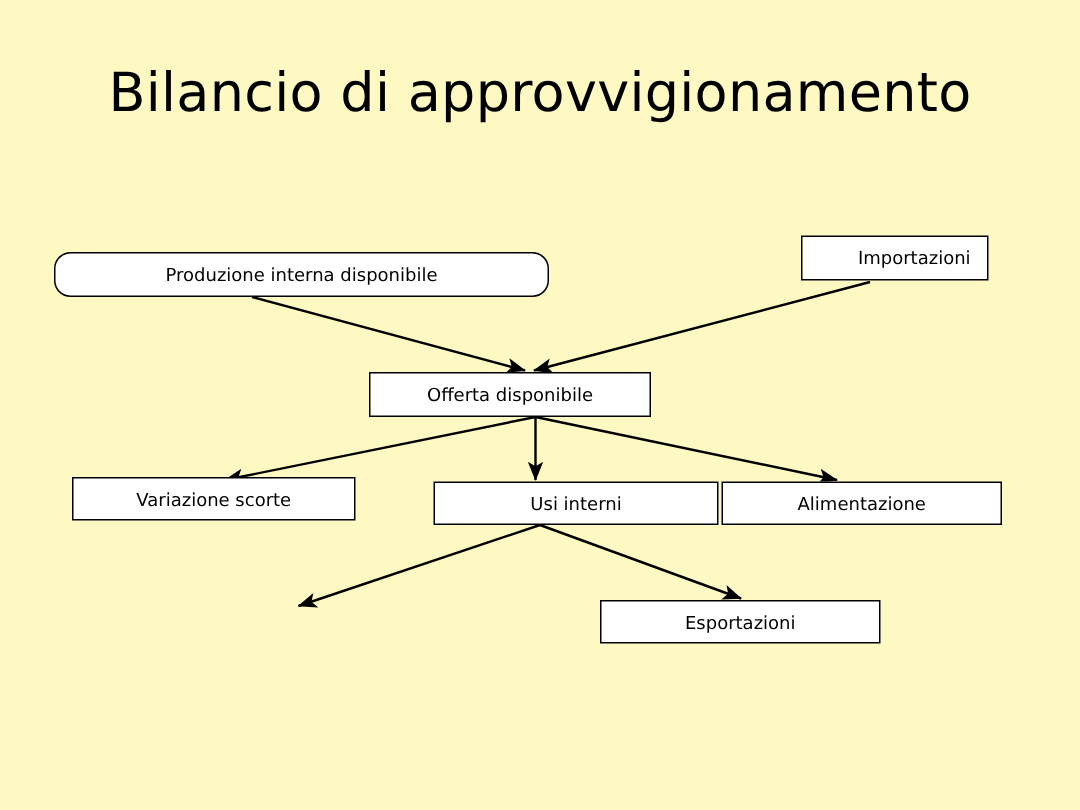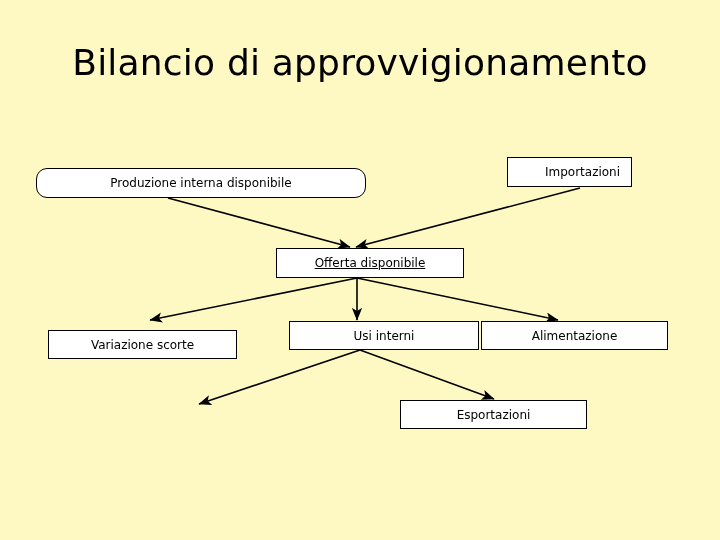--- a/index.html
+++ b/index.html
@@ -77,29 +77,29 @@
         <line x1="357" y1="278" x2="558" y2="320" marker-end="url(#ah)"></line>
         <line x1="360" y1="350" x2="199" y2="404" marker-end="url(#ah)"></line>
         <line x1="360" y1="350" x2="494" y2="399" marker-end="url(#ah)"></line>
       </g>
   </svg>
 
   <div class="node" style="left: 36px; top: 168px; width: 330px; height: 30px; border-radius: 11px;">
     <span>Produzione interna disponibile</span>
   </div>
 
-  <div class="node" style="left: 507px; top: 157px; width: 125px; height: 30px; padding-left: 26px;">
+  <div class="node" style="left: 534px; top: 157px; width: 125px; height: 30px; padding-left: 26px;">
     <span>Importazioni</span>
   </div>
 
-  <div class="node" style="left: 276px; top: 248px; width: 188px; height: 30px; text-decoration: underline;">
+  <div class="node" style="left: 246px; top: 248px; width: 188px; height: 30px;">
     <span>Offerta disponibile</span>
   </div>
 
-  <div class="node" style="left: 48px; top: 330px; width: 189px; height: 29px;">
+  <div class="node" style="left: 48px; top: 318px; width: 189px; height: 29px;">
     <span>Variazione scorte</span>
   </div>
 
   <div class="node" style="left: 257px; top: 321px; width: 190px; height: 29px; margin-left: 32px;">
     <span>Usi interni</span>
   </div>
 
   <div class="node" style="left: 481px; top: 321px; width: 187px; height: 29px;">
     <span>Alimentazione</span>
   </div>

